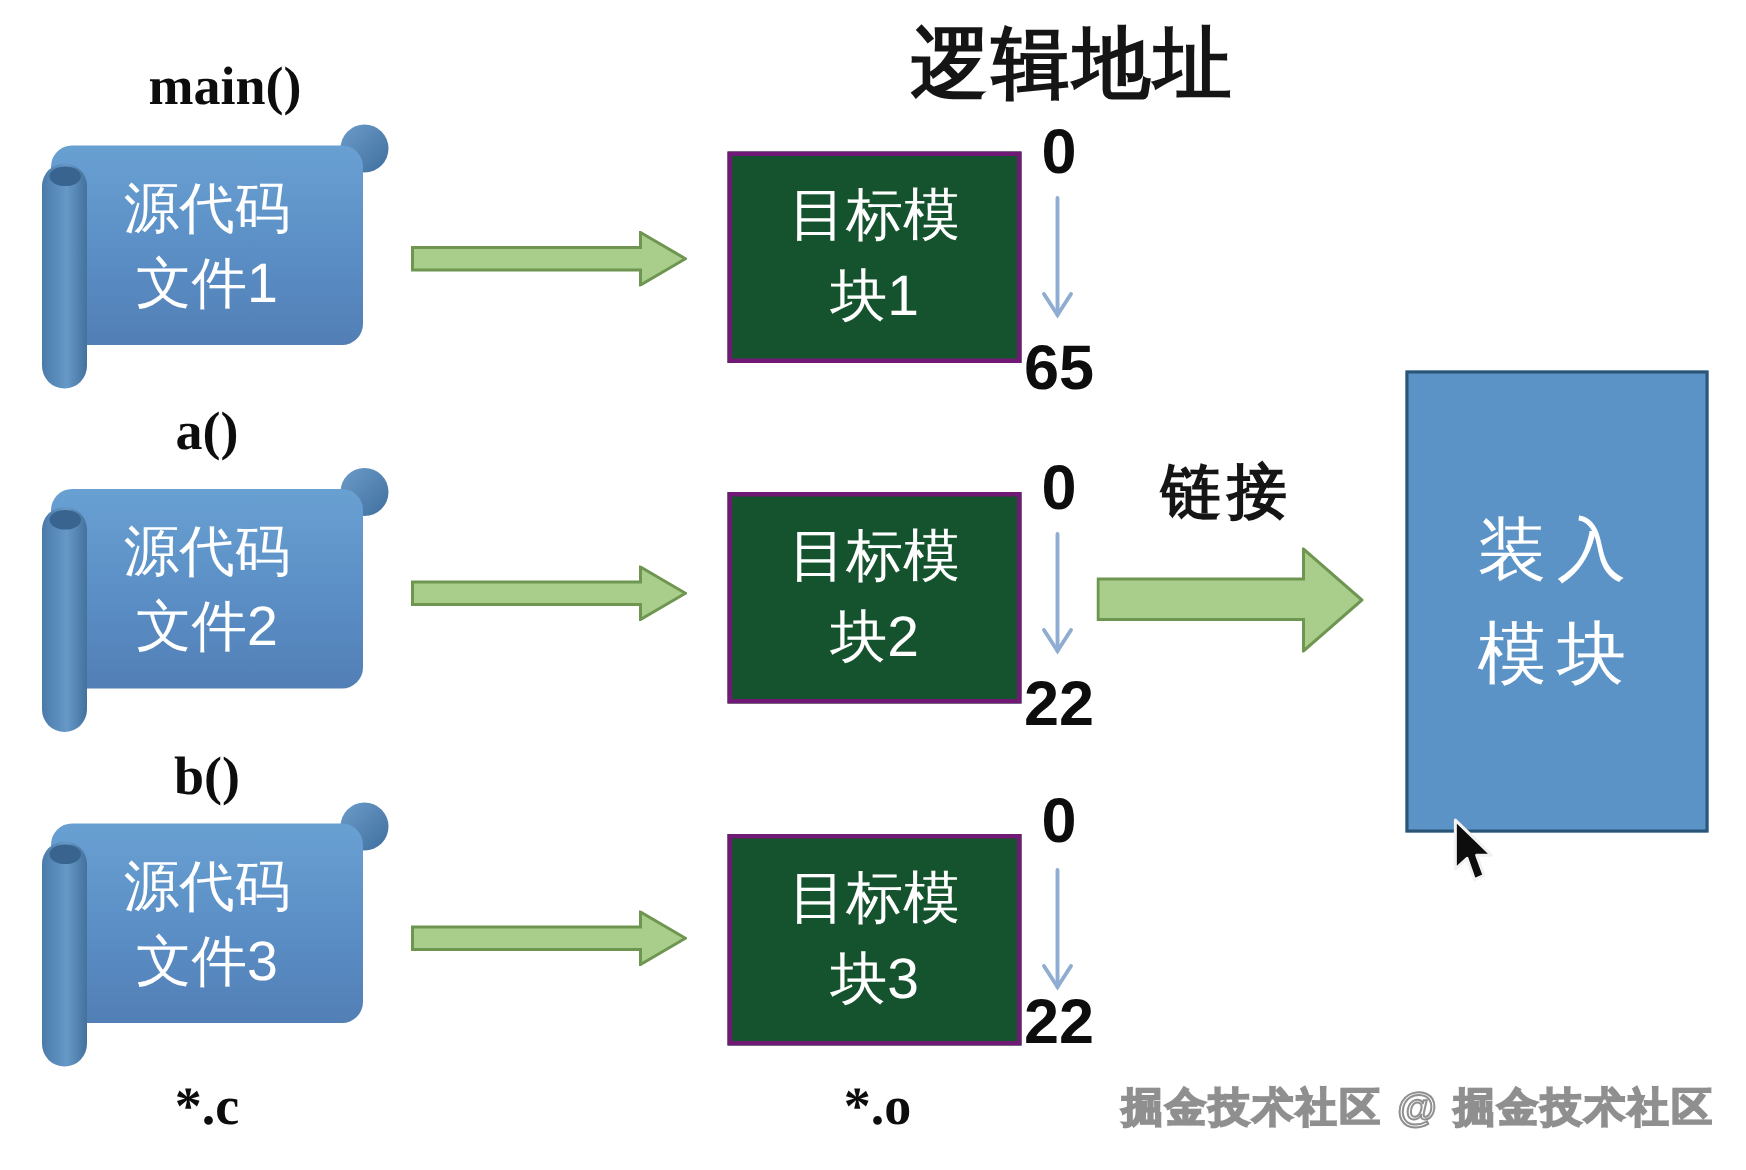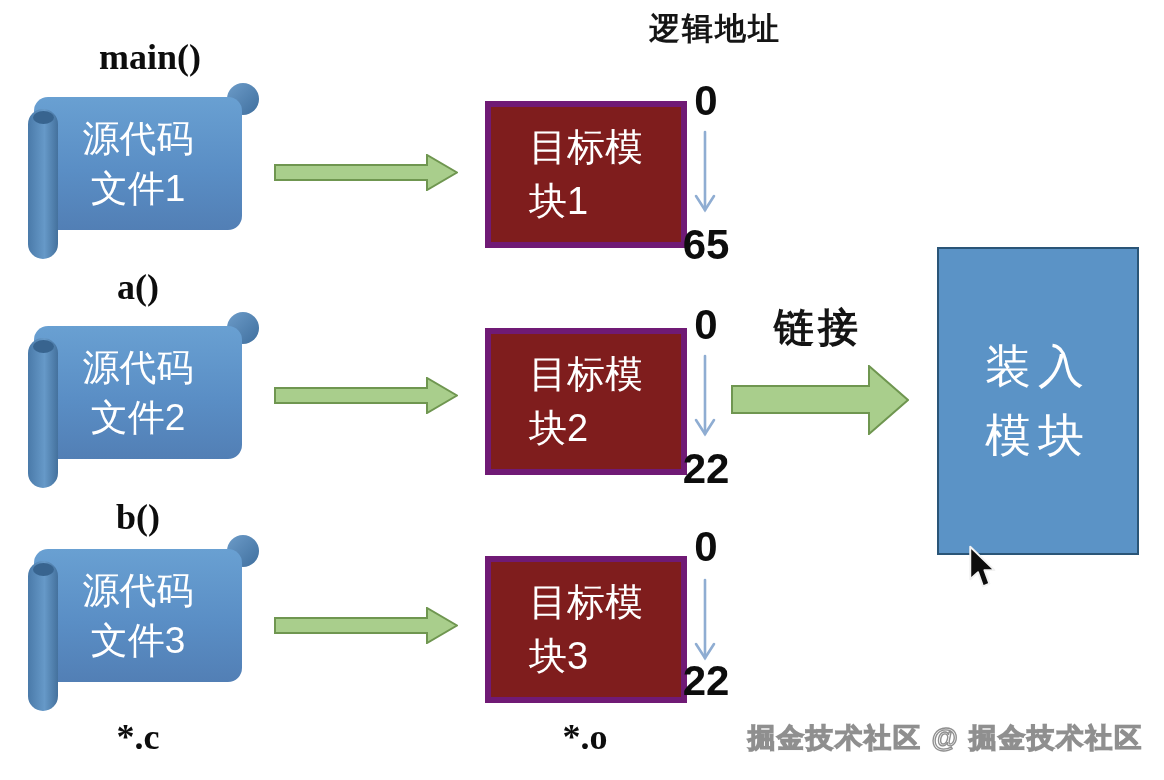--- a/index.html
+++ b/index.html
@@ -2,43 +2,43 @@
 <html><head>
 <meta charset="utf-8">
 <style>
   html,body{margin:0;padding:0;background:#ffffff;}
   .canvas{
     position:relative;width:1164px;height:780px;background:#ffffff;overflow:hidden;
     font-family:"Liberation Sans","DejaVu Sans",sans-serif;color:#111;
   }
   .abs{position:absolute;}
   .label{position:absolute;text-align:center;white-space:pre-line;font-family:Liberation Serif, serif;}
-  .title-cn{font-size:31px;font-weight:600;letter-spacing:2px;color:#151515;}
+  .title-cn{font-size:52px;font-weight:600;letter-spacing:2px;color:#151515;}
   .func{font-size:36px;font-weight:700;color:#0d0d0d;}
   .ext{font-size:36px;font-weight:700;color:#0d0d0d;}
   .arrow-label{font-size:40px;font-weight:600;color:#151515;letter-spacing:4px;}
   .num{position:absolute;font-size:42px;font-weight:600;color:#0d0d0d;text-align:center;line-height:1;}
 
   
   .scroll{position:absolute;width:218px;height:178px;padding-left:21px;}
   .scroll .curl{position:absolute;right:8px;top:0;width:32px;height:32px;border-radius:50%;
     background:linear-gradient(135deg,#6d9cc9,#3f6f9e);}
   .scroll .sbody{position:absolute;left:6px;top:14px;width:208px;height:133px;border-radius:14px;
     background:linear-gradient(#69a0d2 0%,#5a8ec5 55%,#527fb5 100%);
     display:flex;align-items:center;justify-content:center;
     color:#fff;font-size:37px;font-weight:500;text-align:center;white-space:pre-line;line-height:1.35;}
   .scroll .roll{position:absolute;left:0;top:26px;width:30px;height:150px;border-radius:15px;
     background:linear-gradient(90deg,#4a7aa9,#6699c8 55%,#44719d);}
   .scroll .rollcap{position:absolute;left:5px;top:28px;width:21px;height:13px;border-radius:50%;
     background:#38648f;}
 
   
-  .module{position:absolute;left:485px;width:190px;height:135px;background:#7f1d1d;
-    border:6px solid #701a75;display:flex;align-items:center;justify-content:center;
-    color:#fff;font-size:38px;font-weight:500;white-space:pre-line;line-height:1.4;}
+  .module{position:absolute;left:485px;width:190px;height:135px;background:#14532d;
+    border:3px solid #701a75;display:flex;align-items:center;justify-content:center;
+    color:#fff;font-size:38px;font-weight:500;text-align:center;white-space:pre-line;line-height:1.4;}
 
   
   .loadbox{position:absolute;left:937px;top:247px;width:198px;height:304px;background:#5b93c6;
     border:2px solid #2a5577;display:flex;align-items:center;justify-content:center;
     color:#fff;font-size:46px;font-weight:500;text-align:right;white-space:pre-line;
     line-height:1.5;letter-spacing:7px;}
 
   .watermark{position:absolute;left:748px;top:720px;font-size:27px;font-weight:700;
     letter-spacing:2px;color:#fafafa;-webkit-text-stroke:1.3px #8f8f8f;
     text-shadow:0 0 1px #9a9a9a;}

